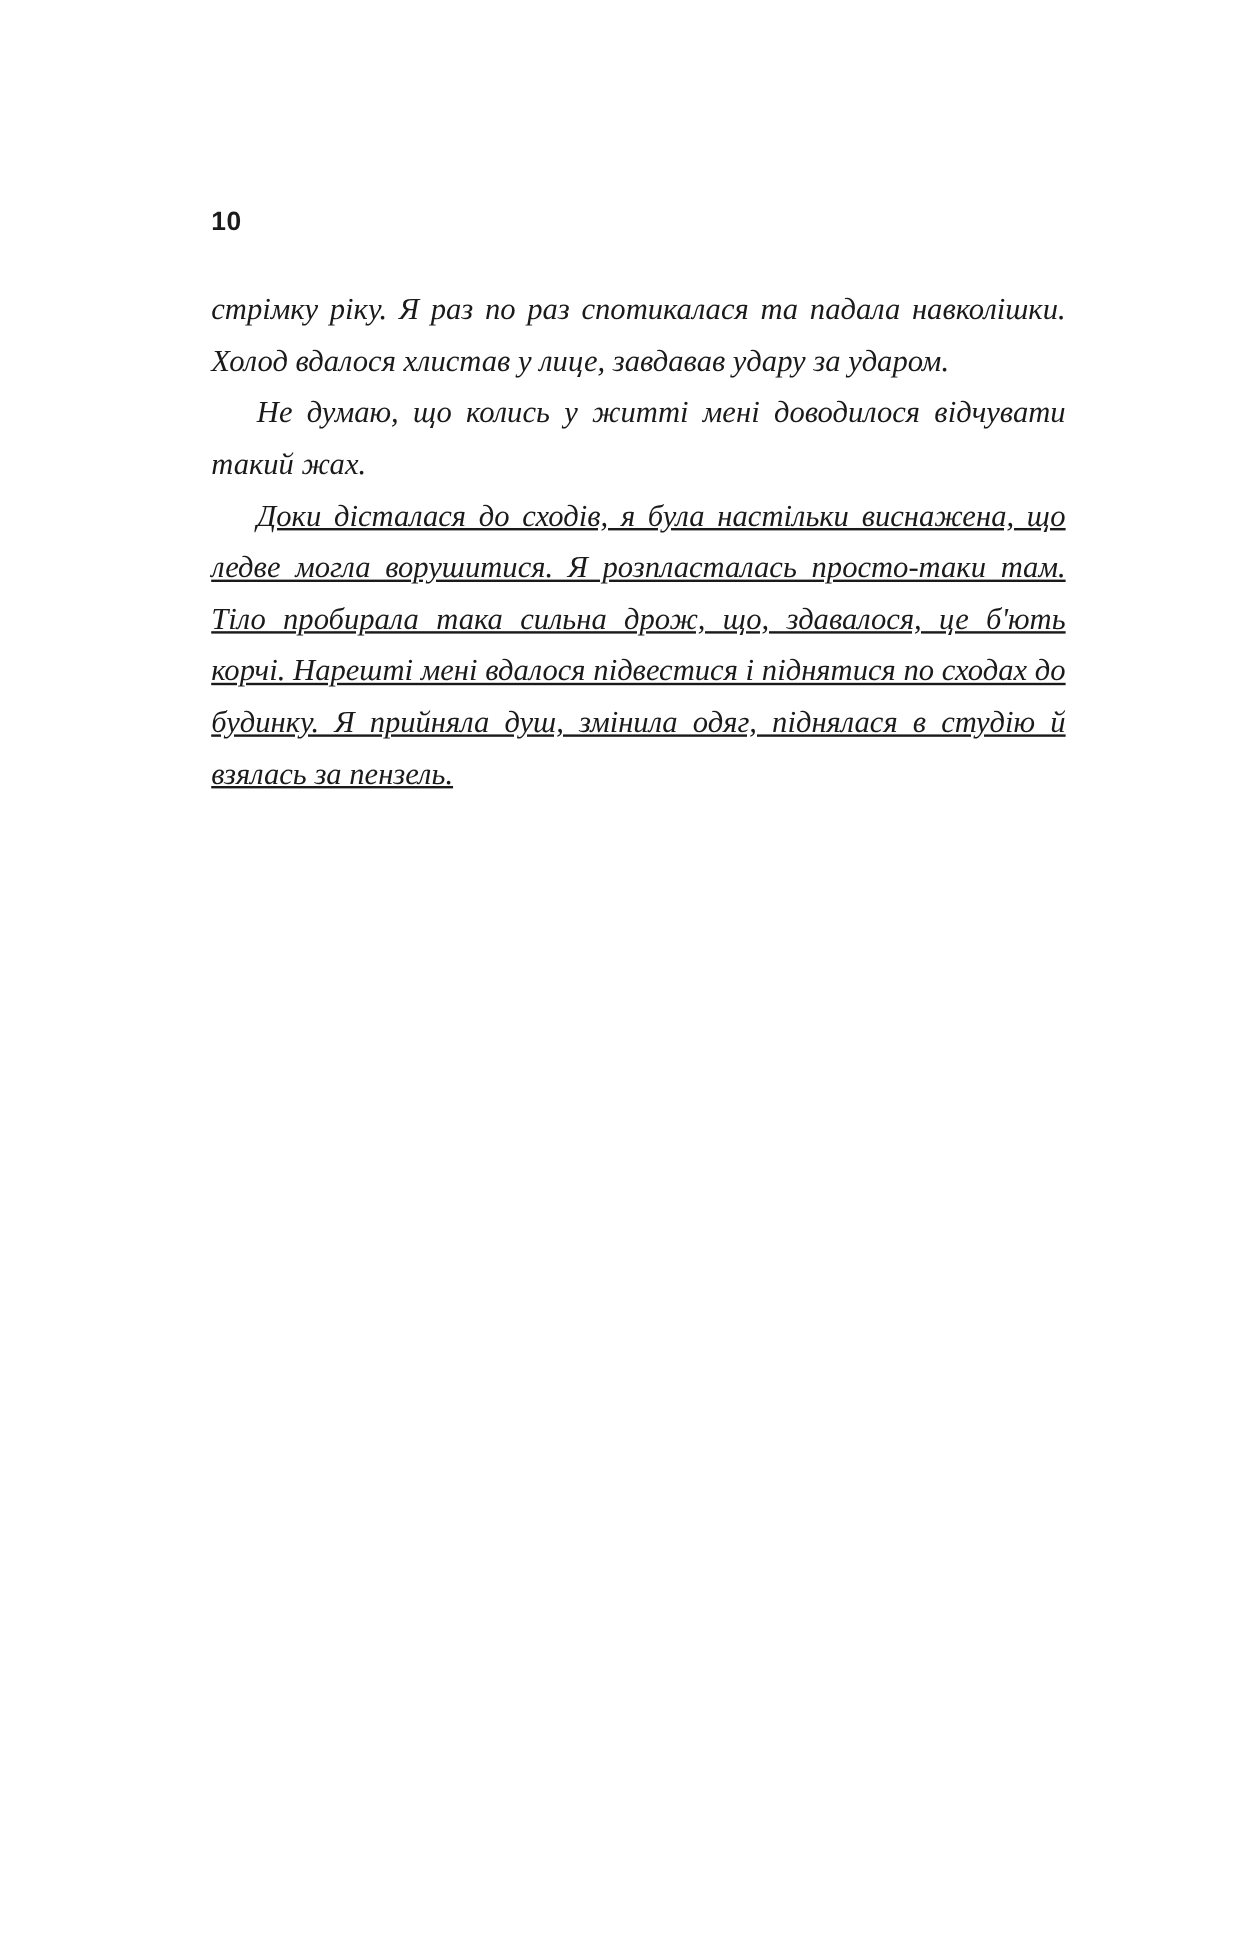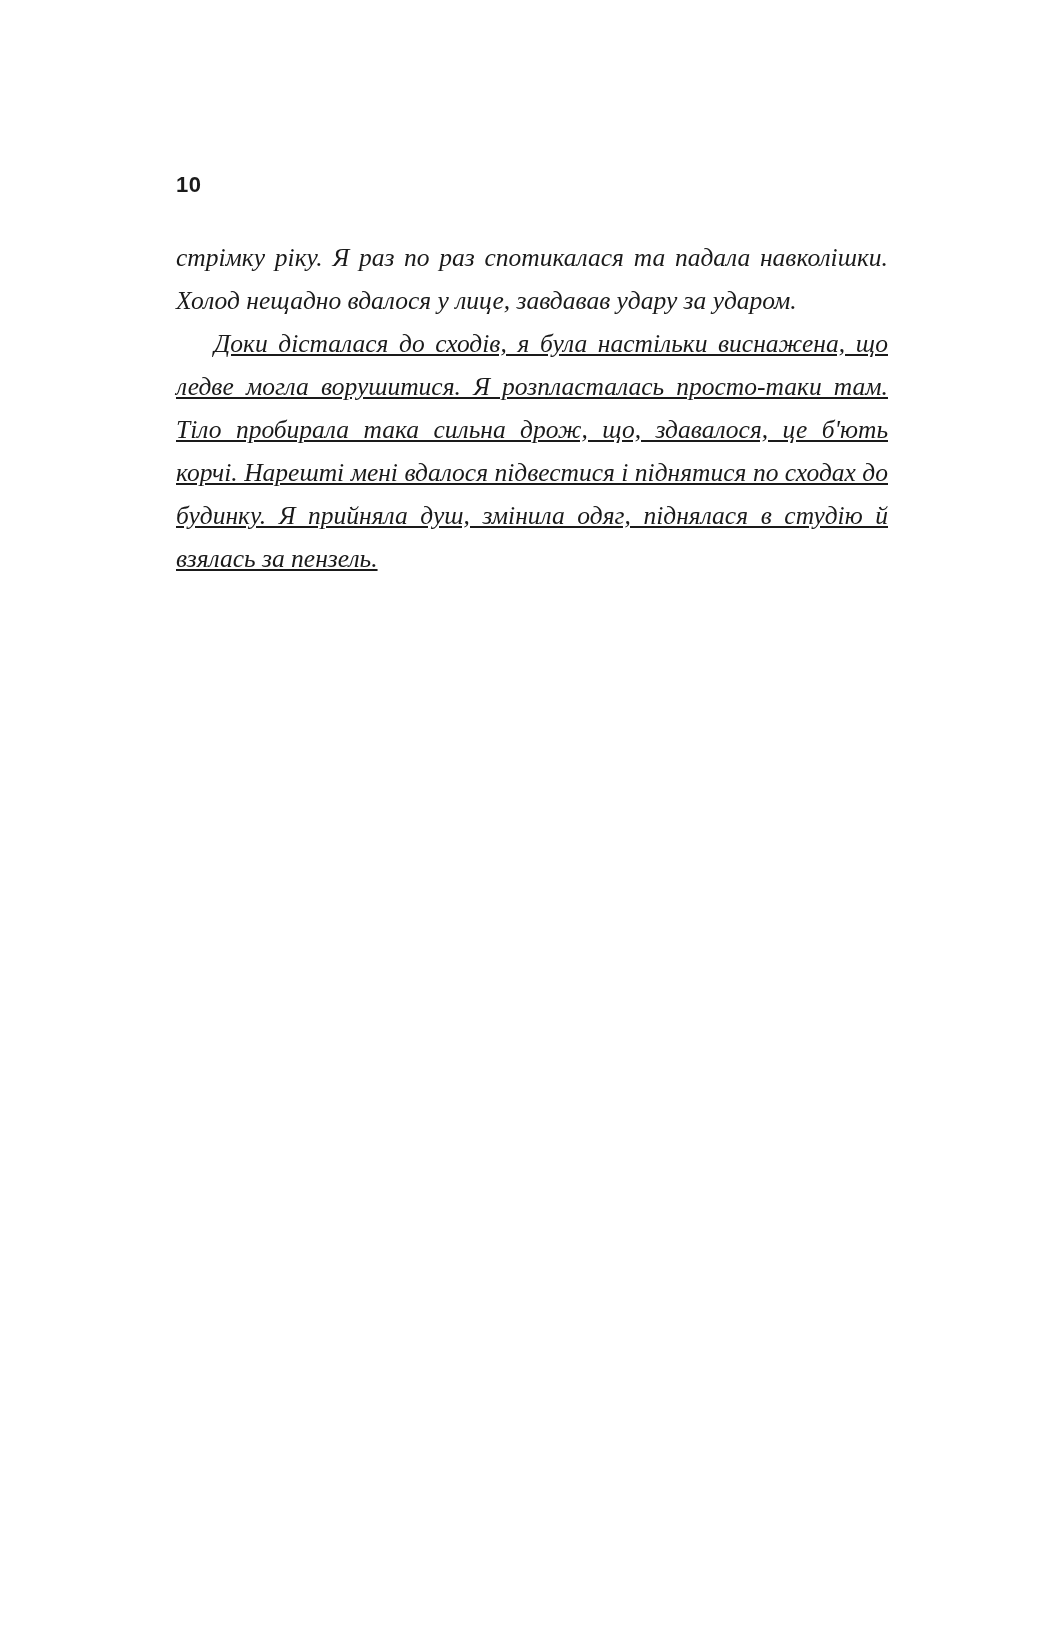--- a/index.html
+++ b/index.html
@@ -50,17 +50,18 @@
   }
 </style>
 </head>
 <body>
 
 <div class="page">
 
   <div class="page-number">10</div>
 
   <div class="body-text">
-    <p>стрімку ріку. Я раз по раз спотикалася та падала навколішки. Холод нещадно вдалося у лице, завдавав удару за ударом.</p>
+    <p>стрімку ріку. Я раз по раз спотикалася та падала навколішки. Холод вдалося хлистав у лице, завдавав удару за ударом.</p>
+    <p class="indent">Не думаю, що колись у житті мені доводилося відчувати такий жах.</p>
     <p class="indent last">Доки дісталася до сходів, я була настільки виснажена, що ледве могла ворушитися. Я розпласталась просто-таки там. Тіло пробирала така сильна дрож, що, здавалося, це б'ють корчі. Нарешті мені вдалося підвестися і піднятися по сходах до будинку. Я прийняла душ, змінила одяг, піднялася в студію й взялась за пензель.</p>
   </div>
 
 </div>
 
 </body></html>

